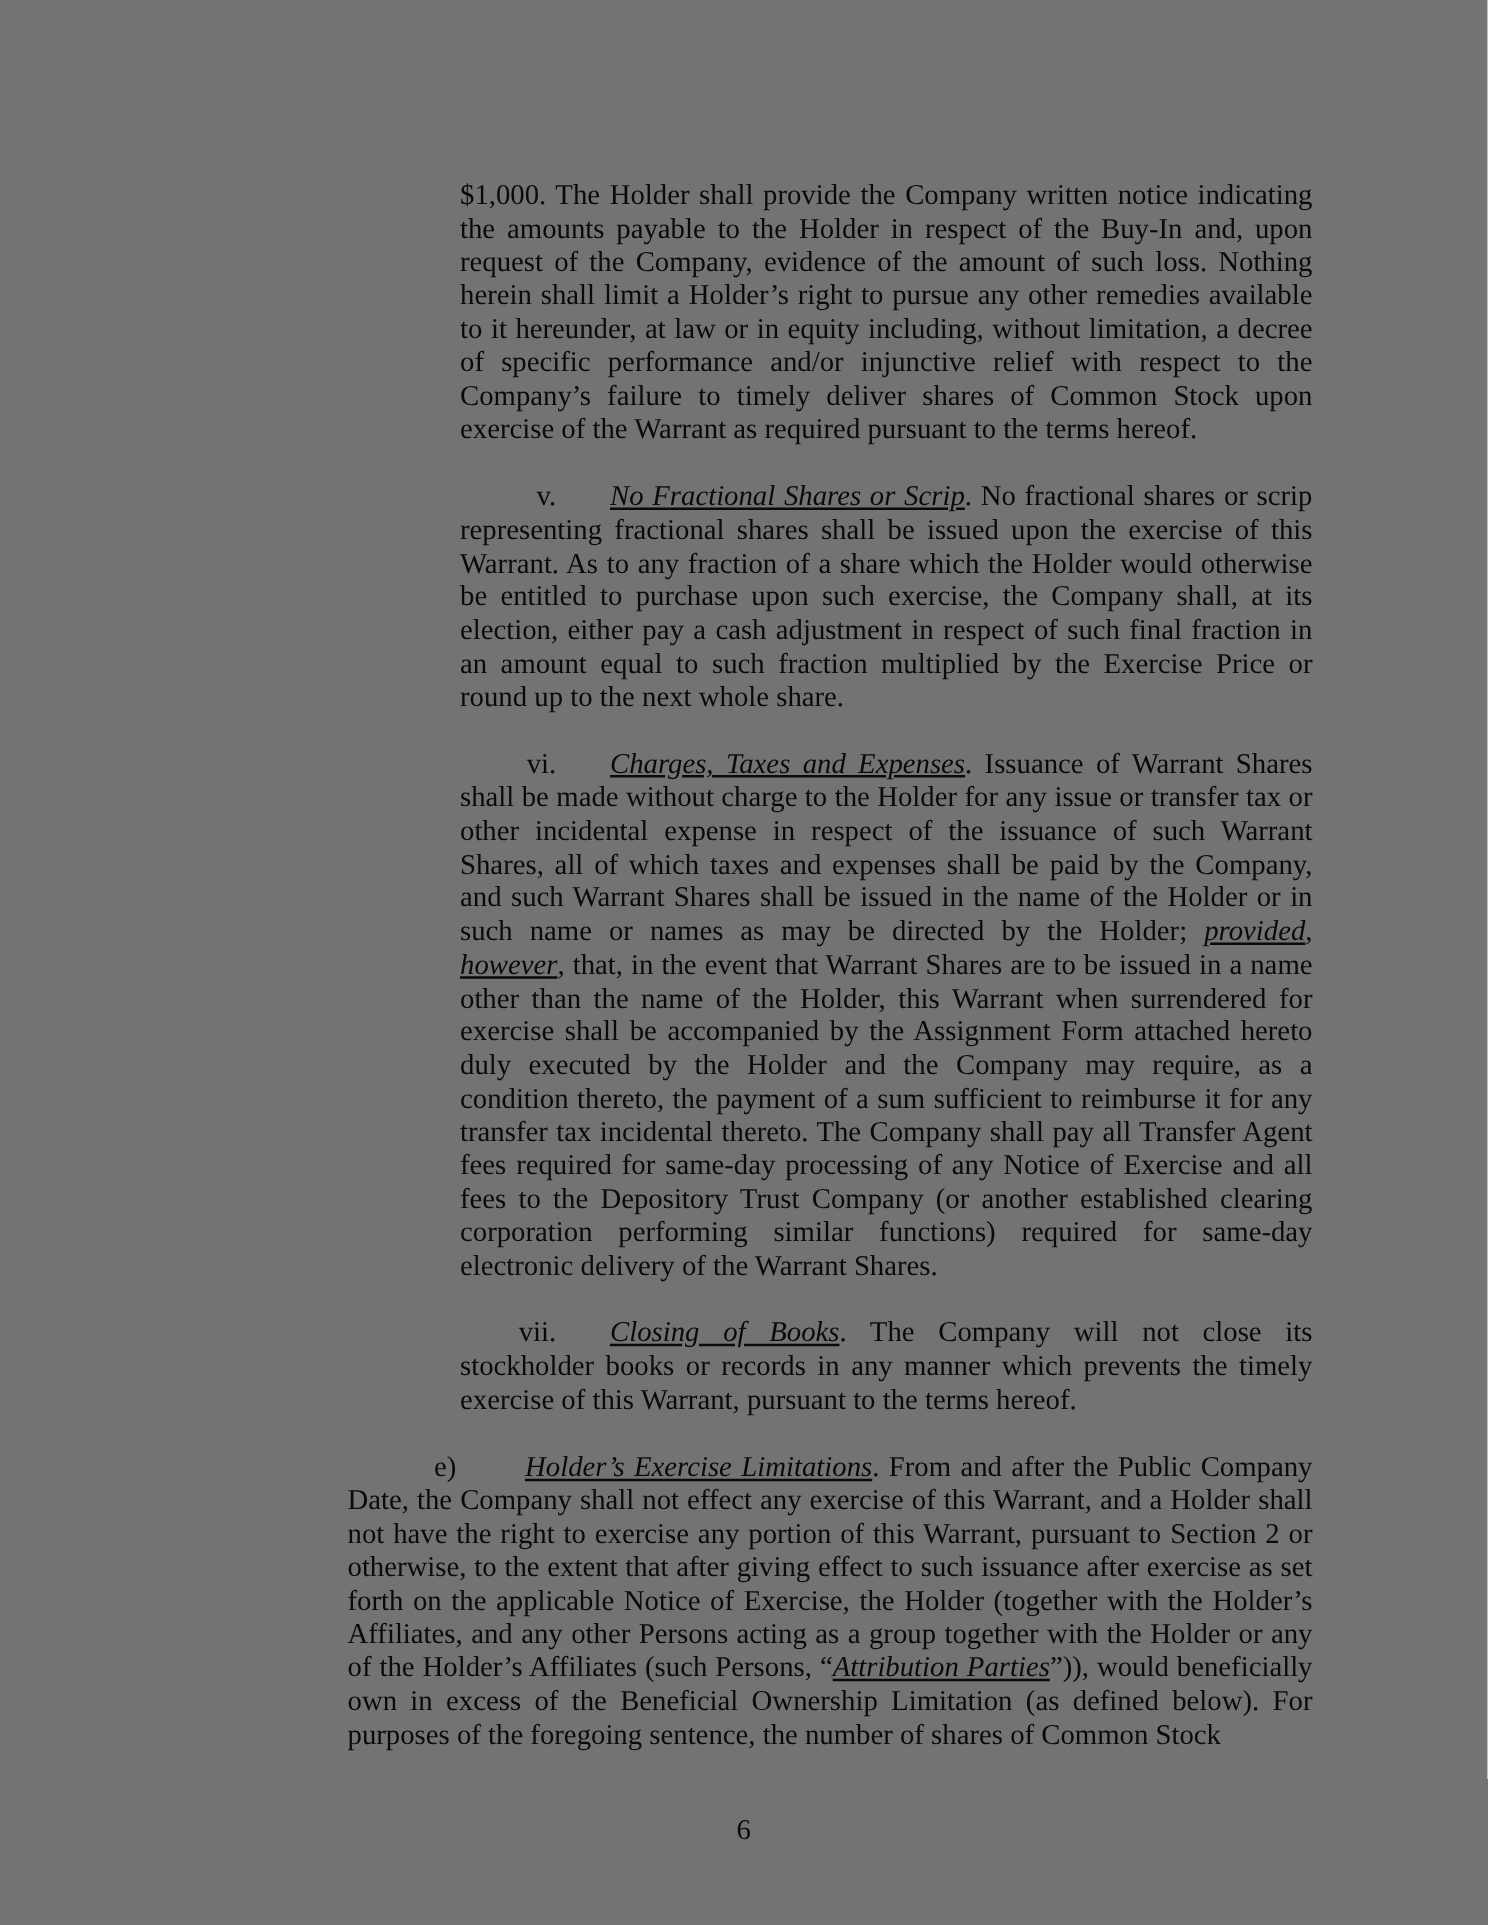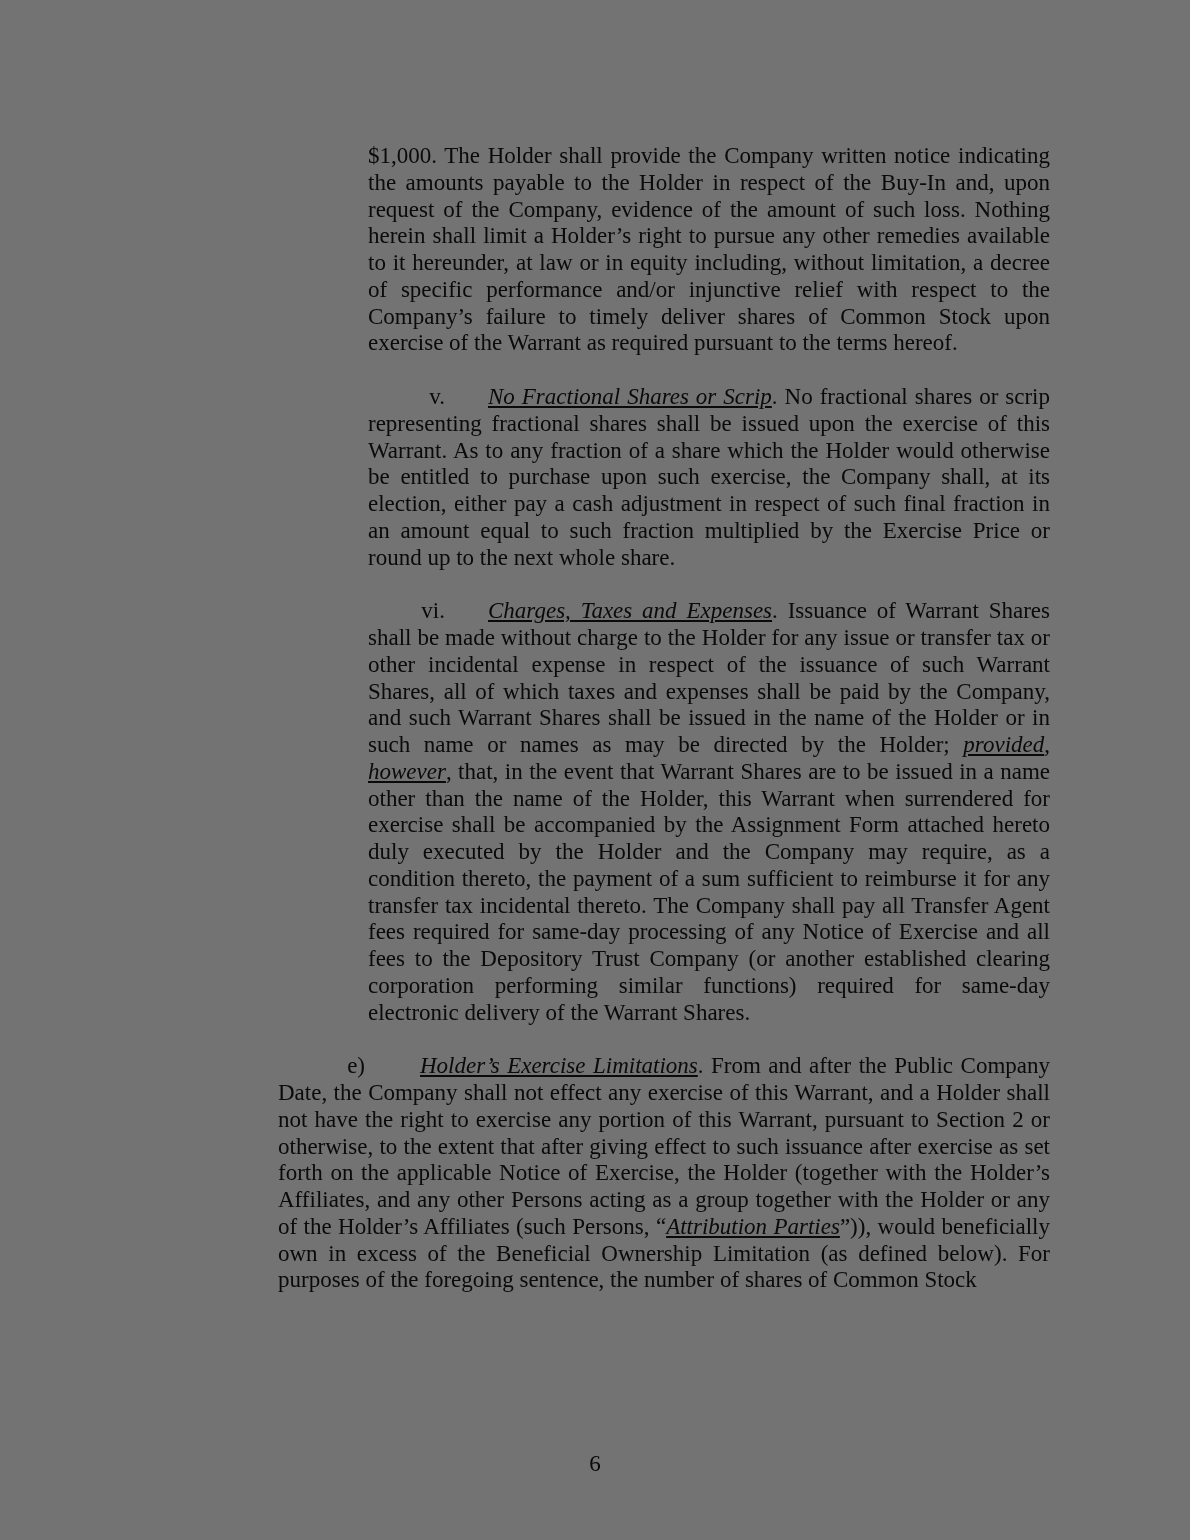--- a/index.html
+++ b/index.html
@@ -66,19 +66,20 @@
 
 <div class="page">
   <div class="content">
 
     <p class="para sub"><span>$1,000. The Holder shall provide the Company written notice indicating the amounts payable to the Holder in respect of the Buy-In and, upon request of the Company, evidence of the amount of such loss.  Nothing herein shall limit a Holder’s right to pursue any other remedies available to it hereunder, at law or in equity including, without limitation, a decree of specific performance and/or injunctive relief with respect to the Company’s failure to timely deliver shares of Common Stock upon exercise of the Warrant as required pursuant to the terms hereof.</span></p>
 
     <p class="para sub"><span class="num-roman">v.</span><span class="u">No Fractional Shares or Scrip</span><span>.  No fractional shares or scrip representing fractional shares shall be issued upon the exercise of this Warrant.  As to any fraction of a share which the Holder would otherwise be entitled to purchase upon such exercise, the Company shall, at its election, either pay a cash adjustment in respect of such final fraction in an amount equal to such fraction multiplied by the Exercise Price or round up to the next whole share.</span></p>
 
     <p class="para sub"><span class="num-roman">vi.</span><span class="u">Charges, Taxes and Expenses</span><span>.  Issuance of Warrant Shares shall be made without charge to the Holder for any issue or transfer tax or other incidental expense in respect of the issuance of such Warrant Shares, all of which taxes and expenses shall be paid by the Company, and such Warrant Shares shall be issued in the name of the Holder or in such name or names as may be directed by the Holder; </span><span class="u">provided</span><span>, </span><span class="u">however</span><span>, that, in the event that Warrant Shares are to be issued in a name other than the name of the Holder, this Warrant when surrendered for exercise shall be accompanied by the Assignment Form attached hereto duly executed by the Holder and the Company may require, as a condition thereto, the payment of a sum sufficient to reimburse it for any transfer tax incidental thereto.  The Company shall pay all Transfer Agent fees required for same-day processing of any Notice of Exercise and all fees to the Depository Trust Company (or another established clearing corporation performing similar functions) required for same-day electronic delivery of the Warrant Shares.</span></p>
 
+    <p class="para sub"><span class="num-roman">vii.</span><span class="u">Closing of Books</span><span>.  The Company will not close its stockholder books or records in any manner which prevents the timely exercise of this Warrant, pursuant to the terms hereof.</span></p>
 
     <p class="para"><span class="num-letter">e)</span><span class="u">Holder’s Exercise Limitations</span><span>.  From and after the Public Company Date, the Company shall not effect any exercise of this Warrant, and a Holder shall not have the right to exercise any portion of this Warrant, pursuant to Section 2 or otherwise, to the extent that after giving effect to such issuance after exercise as set forth on the applicable Notice of Exercise, the Holder (together with the Holder’s Affiliates, and any other Persons acting as a group together with the Holder or any of the Holder’s Affiliates (such Persons, “</span><span class="u">Attribution Parties</span><span>”)), would beneficially own in excess of the Beneficial Ownership Limitation (as defined below).  For purposes of the foregoing sentence, the number of shares of Common Stock</span></p>
 
   </div>
 
   <div class="pagenum">6</div>
 </div>
 
 </body></html>

